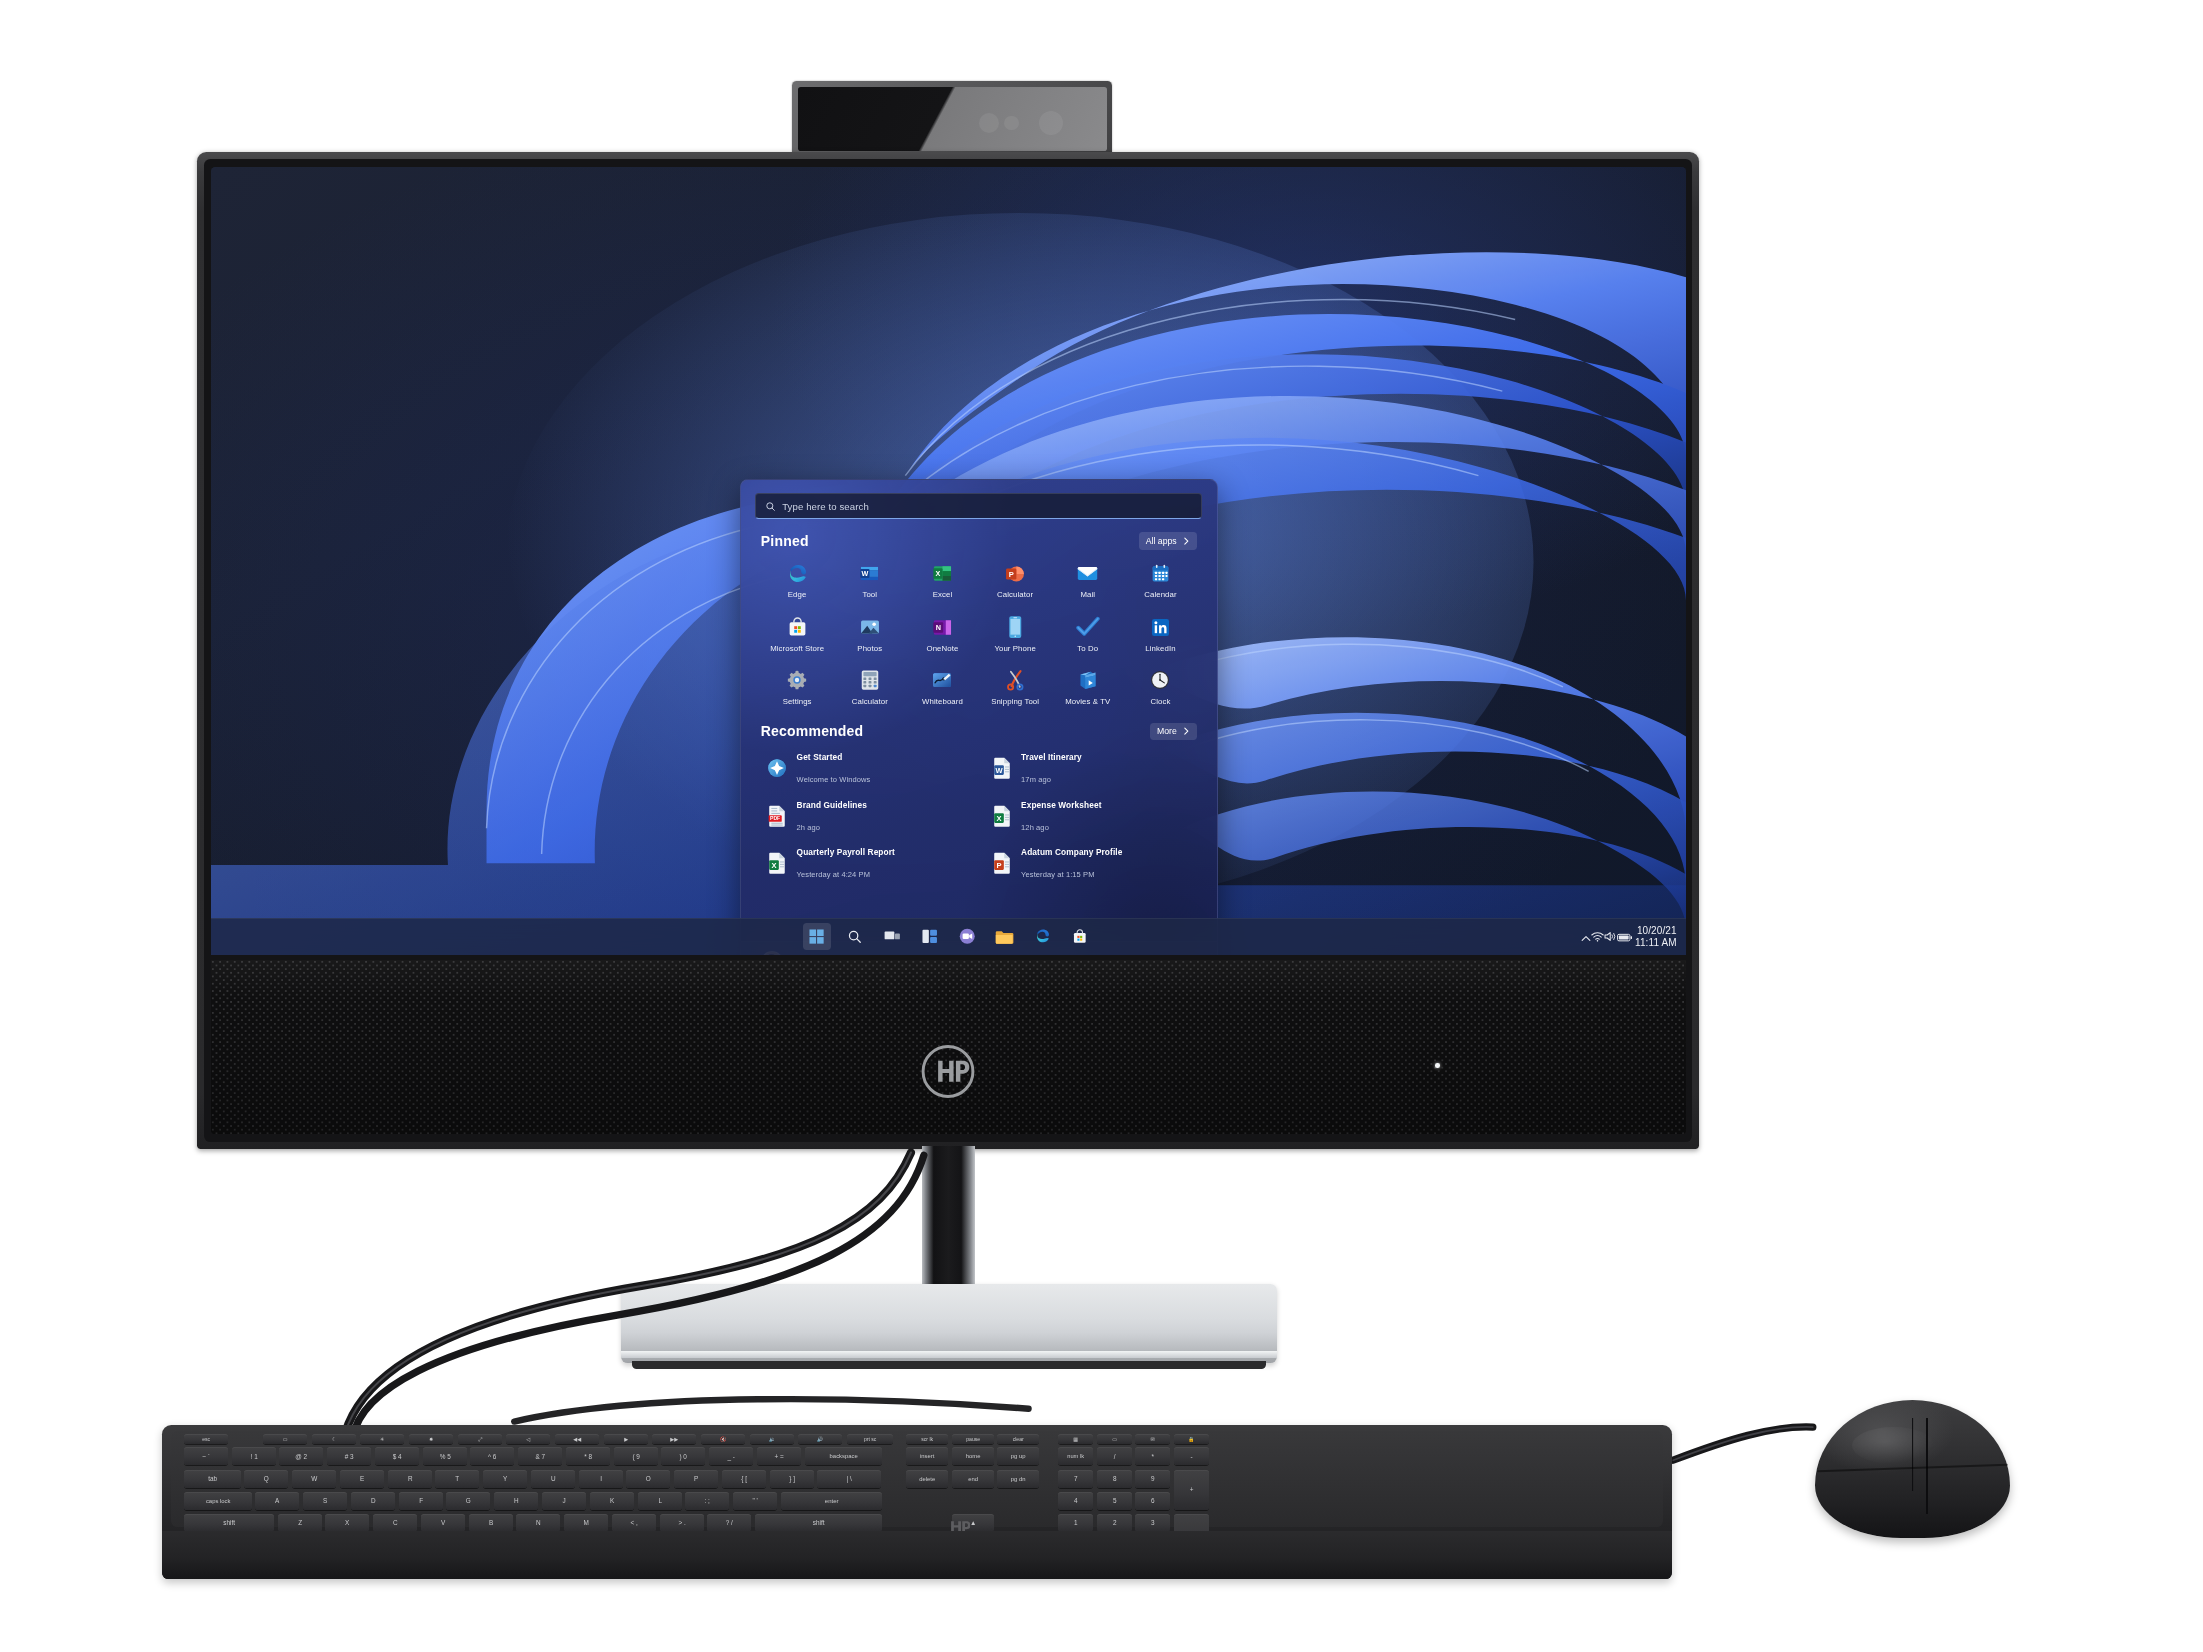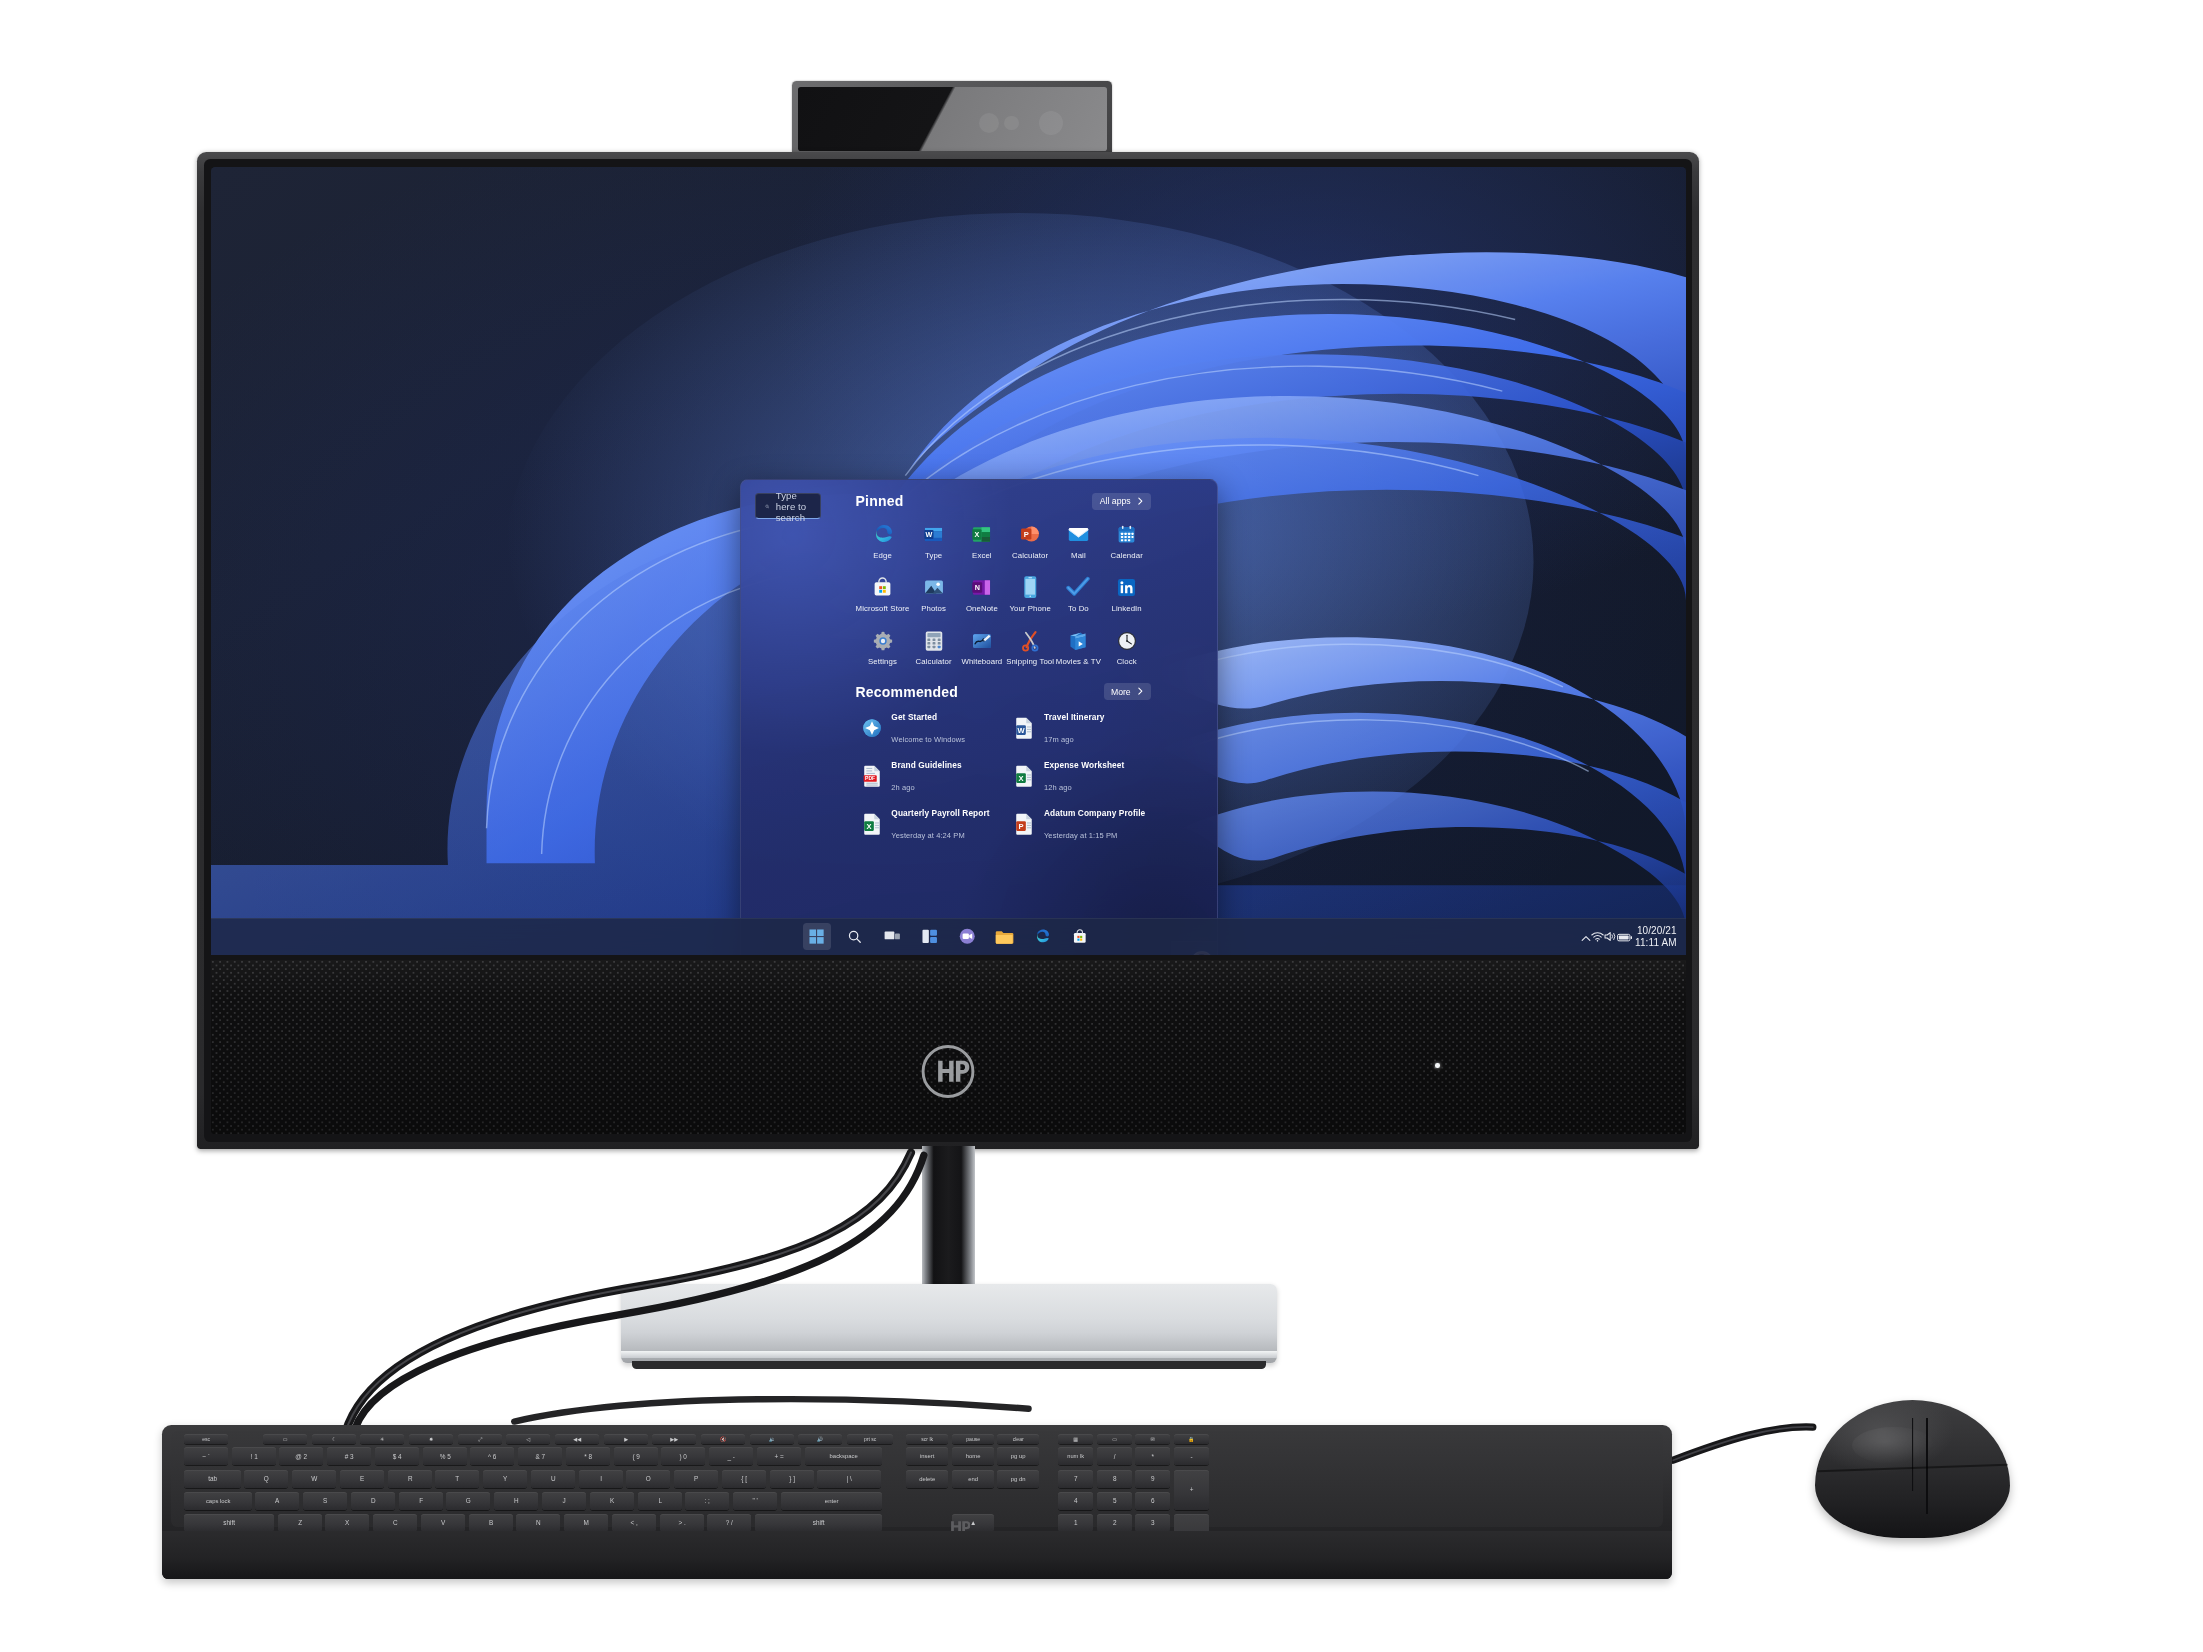--- a/index.html
+++ b/index.html
@@ -91,21 +91,21 @@
   .startmenu {
     position:absolute; left:529px; top:312px; width:478px; height:505px;
     background:
       linear-gradient(165deg, rgba(46,60,136,.93) 0%, rgba(40,52,122,.93) 30%,
                       rgba(34,44,104,.94) 62%, rgba(30,39,96,.95) 100%);
     backdrop-filter: blur(27.5px);
     border-radius: 8.3px;
     border: 0.9px solid rgba(255,255,255,.10);
     box-shadow: 0 9.2px 31px rgba(0,0,0,.48);
     overflow:hidden;
-    display:flex; flex-direction:row;
+    display:flex; flex-direction:column;
   }
   .sm-glow {
     position:absolute; left:-10%; top:-10%; width:70%; height:70%;
     background: radial-gradient(circle at 30% 30%, rgba(90,120,235,.38), rgba(0,0,0,0) 65%);
     pointer-events:none;
   }
   .sm-glow2 {
     position:absolute; right:-8%; bottom:-12%; width:66%; height:62%;
     background: radial-gradient(circle at 70% 70%, rgba(14,20,48,.55), rgba(0,0,0,0) 66%);
     pointer-events:none;
@@ -433,21 +433,21 @@
               <span class="pin-ico">
                 <svg width="21" height="21" viewBox="0 0 32 32">
                   <rect x="3" y="6" width="26" height="20" rx="2" fill="#2b579a"></rect>
                   <rect x="3" y="6" width="26" height="5" fill="#41a5ee"></rect>
                   <rect x="3" y="21" width="26" height="5" fill="#185abd"></rect>
                   <rect x="3" y="11" width="26" height="10" fill="#2b7cd3"></rect>
                   <rect x="2" y="9" width="14" height="14" rx="1.5" fill="#103f91"></rect>
                   <text x="9" y="20" font-family="Liberation Sans, sans-serif" font-size="11" font-weight="bold" fill="#fff" text-anchor="middle">W</text>
                 </svg>
               </span>
-              <span class="pin-lbl">Type</span>
+              <span class="pin-lbl">Tool</span>
             </div>
 
             <div class="pin">
               <span class="pin-ico">
                 <svg width="21" height="21" viewBox="0 0 32 32">
                   <rect x="3" y="5" width="26" height="22" rx="2" fill="#21a366"></rect>
                   <rect x="16" y="5" width="13" height="7.3" fill="#33c481"></rect>
                   <rect x="16" y="12.3" width="13" height="7.3" fill="#107c41"></rect>
                   <rect x="16" y="19.6" width="13" height="7.4" fill="#185c37"></rect>
                   <rect x="2" y="8" width="14" height="16" rx="1.5" fill="#107c41"></rect>

